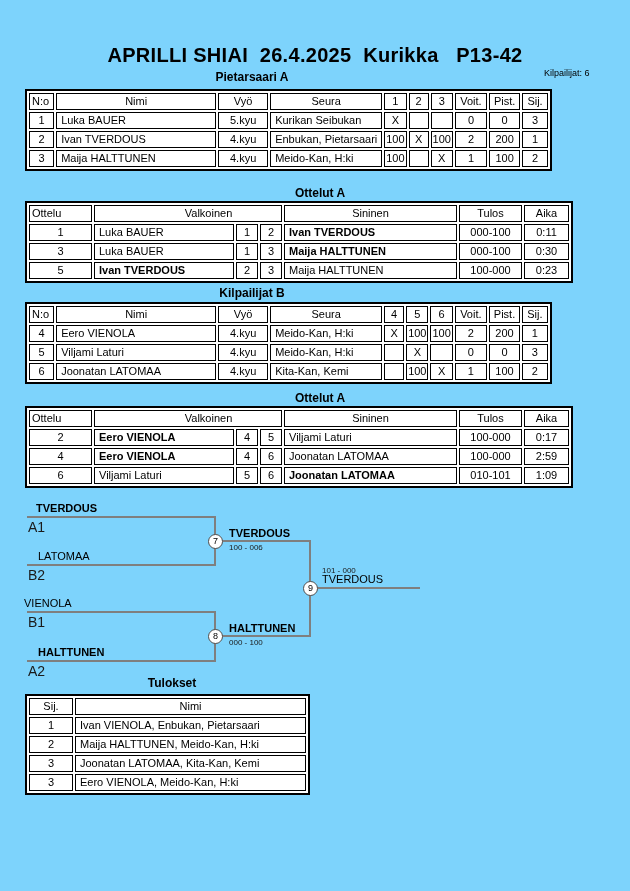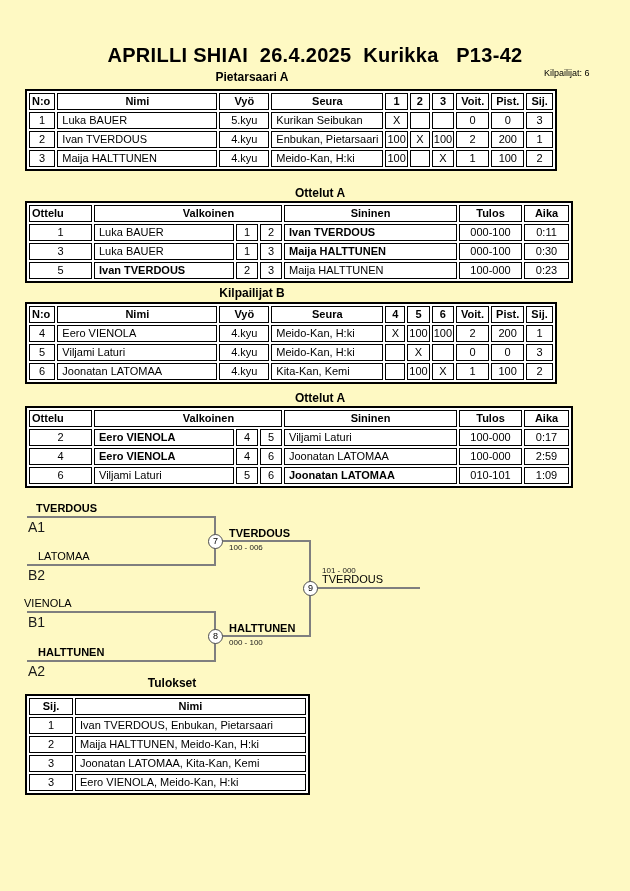--- a/index.html
+++ b/index.html
@@ -1,28 +1,28 @@
 <!DOCTYPE html>
 <html><head>
 <meta charset="utf-8">
 <style>
   html,body{margin:0;padding:0;background:#fff;}
   body{width:630px;height:891px;font-family:"Liberation Sans",sans-serif;color:#000;}
-  #page{position:relative;width:630px;height:891px;background:#fef9c3;overflow:hidden;}
+  #page{position:relative;width:630px;height:891px;background:#7dd3fc;overflow:hidden;}
 
   .main-title{position:absolute;top:44px;left:0;width:630px;text-align:center;
     font-size:20px;font-weight:bold;white-space:pre;letter-spacing:.3px;}
   .note{position:absolute;top:68px;left:544px;font-size:9px;}
   .sect-title{position:absolute;transform:translateX(-50%);font-size:12px;font-weight:bold;white-space:nowrap;}
 
   table.tbl{position:absolute;border-collapse:separate;border-spacing:2px;
     border:2px solid #000;table-layout:fixed;background:#fff;}
   .tbl th,.tbl td{border:1px solid #000;font-size:11px;height:15px;line-height:15px;
     padding:0 4px;white-space:nowrap;}
-  .tbl th{font-weight:bold;text-align:center;}
+  .tbl th{font-weight:normal;text-align:center;}
   .c{text-align:center;padding:0 1px !important;}
   .l{text-align:left;}
   .b{font-weight:bold;}
   .nb{border-color:transparent;}
   .thick-l{border-left:2px solid #000;}
   th.hleft{text-align:left;padding-left:2px;}
   th.valk{padding-left:45px;}
 
   .bl{position:absolute;background:#7f7f7f;}
   .bname{position:absolute;font-size:11px;white-space:nowrap;}
@@ -313,21 +313,21 @@
         <col style="width:44px">
         <col style="width:231px">
       </colgroup>
     <tbody>
         <tr>
       <th>Sij.</th>
       <th>Nimi</th>
     </tr>
     <tr>
       <td class="c">1</td>
-      <td class="l">Ivan TVERDOUS, Enbukan, Pietarsaari</td>
+      <td class="l">Ivan VIENOLA, Enbukan, Pietarsaari</td>
     </tr>
     <tr>
       <td class="c">2</td>
       <td class="l">Maija HALTTUNEN, Meido-Kan, H:ki</td>
     </tr>
     <tr>
       <td class="c">3</td>
       <td class="l">Joonatan LATOMAA, Kita-Kan, Kemi</td>
     </tr>
     <tr>

